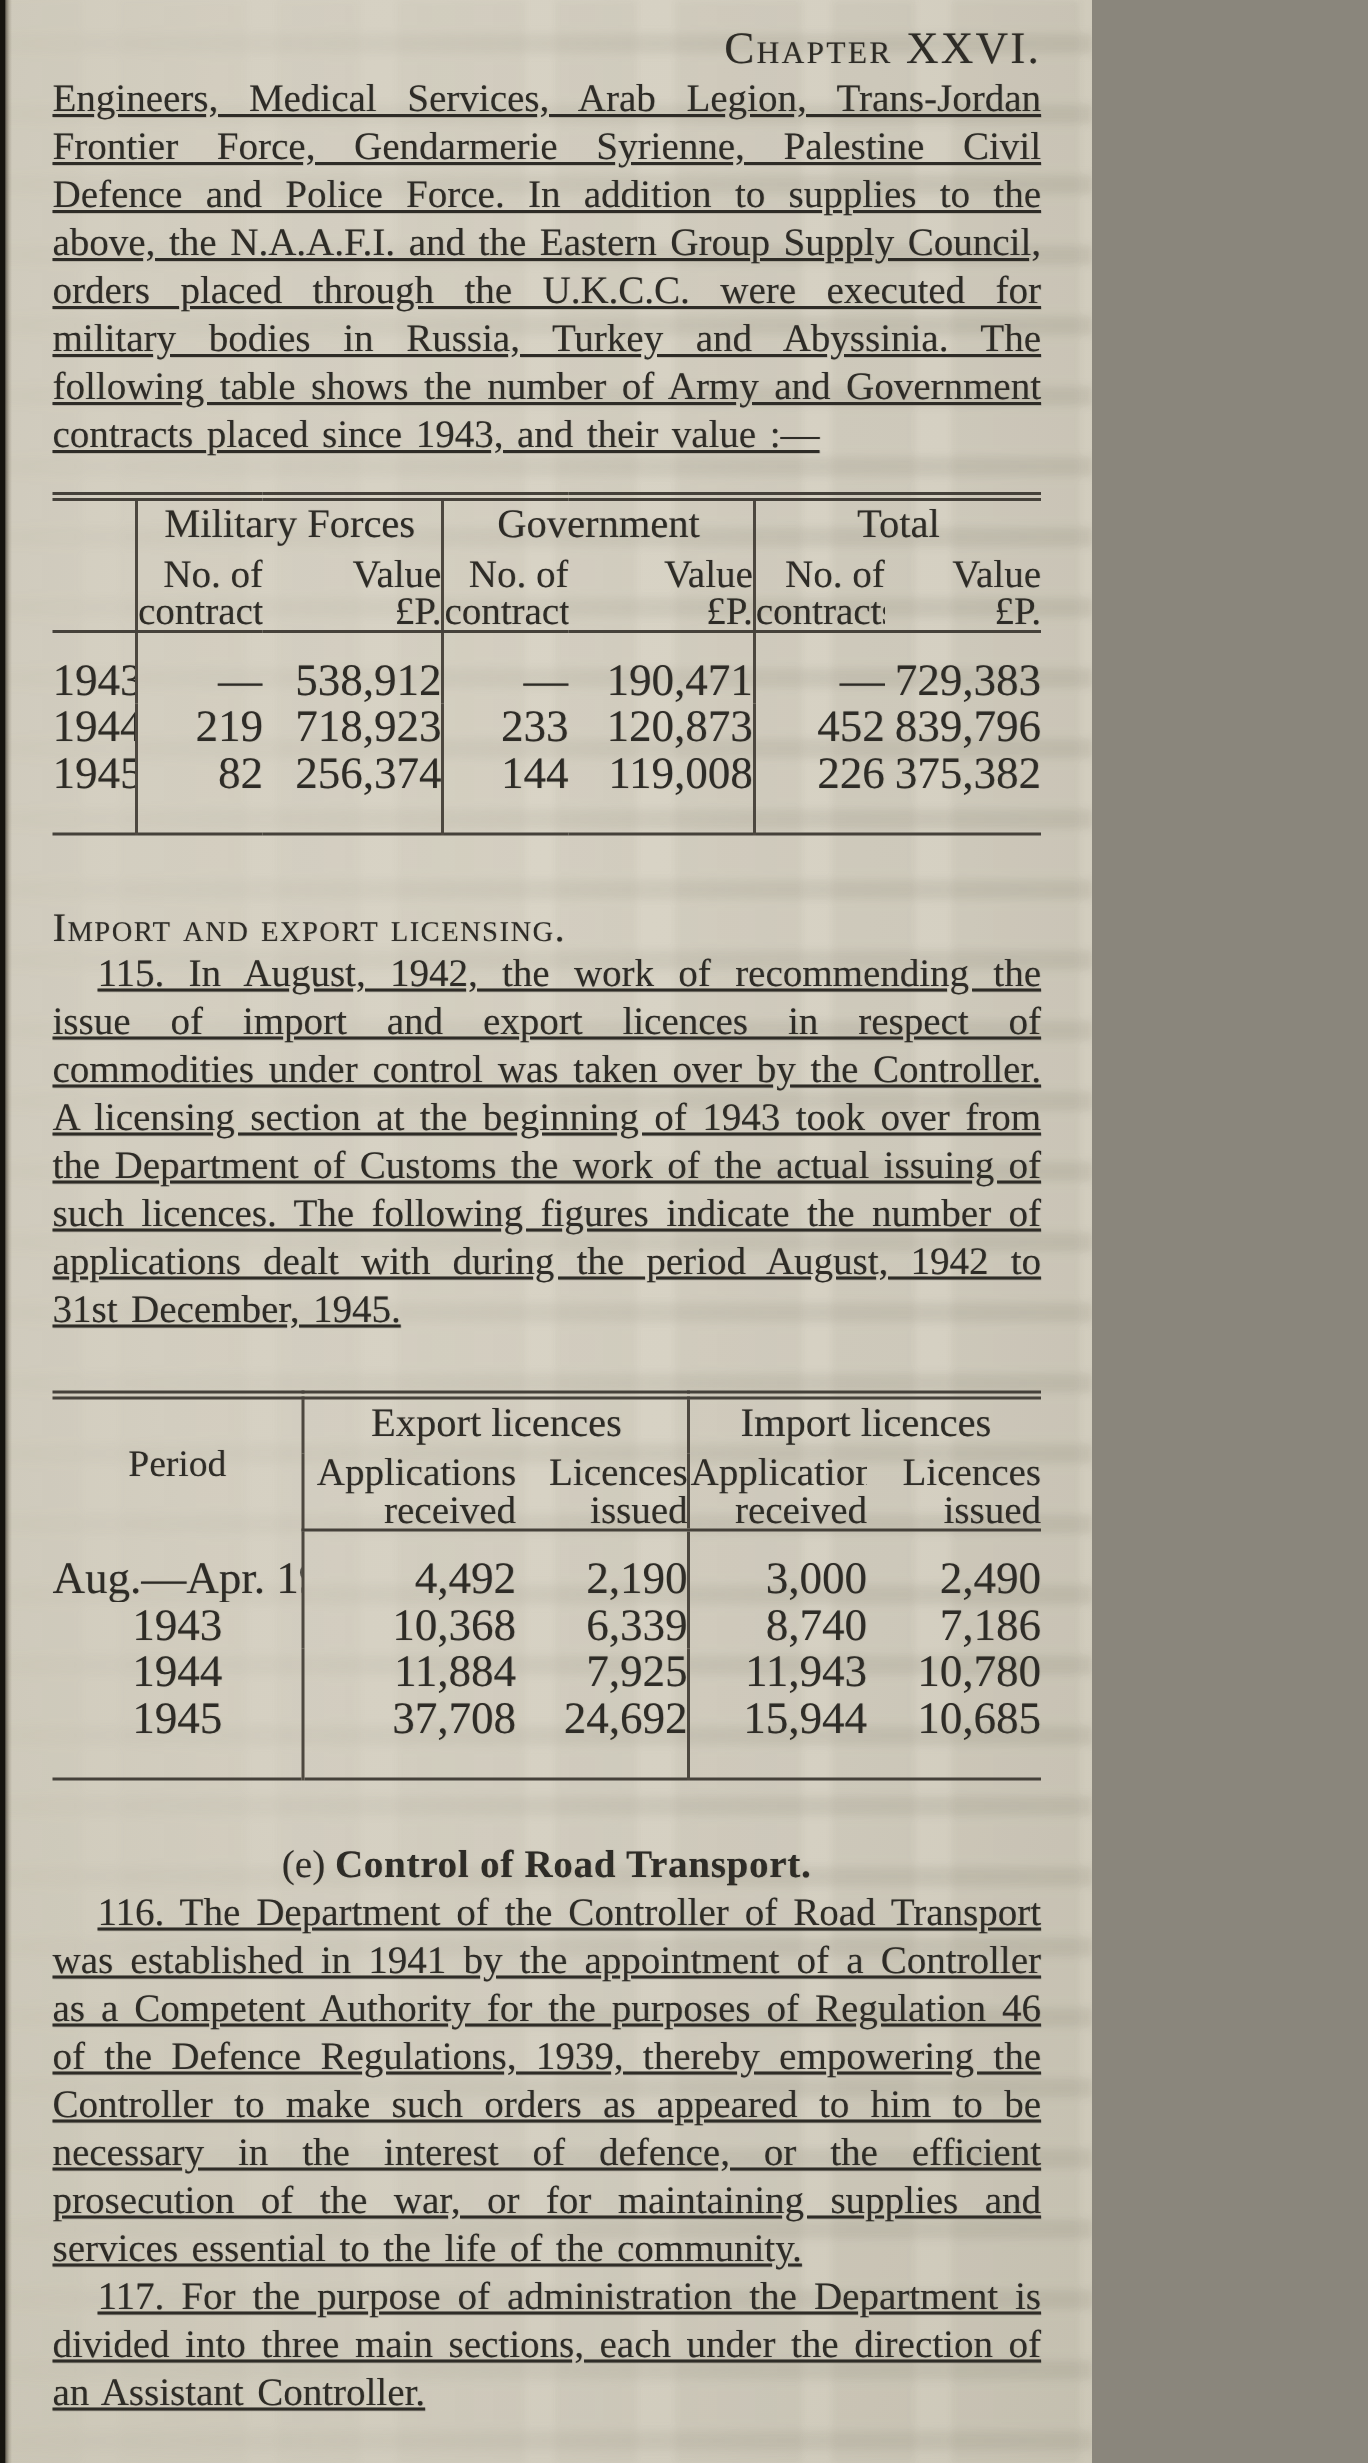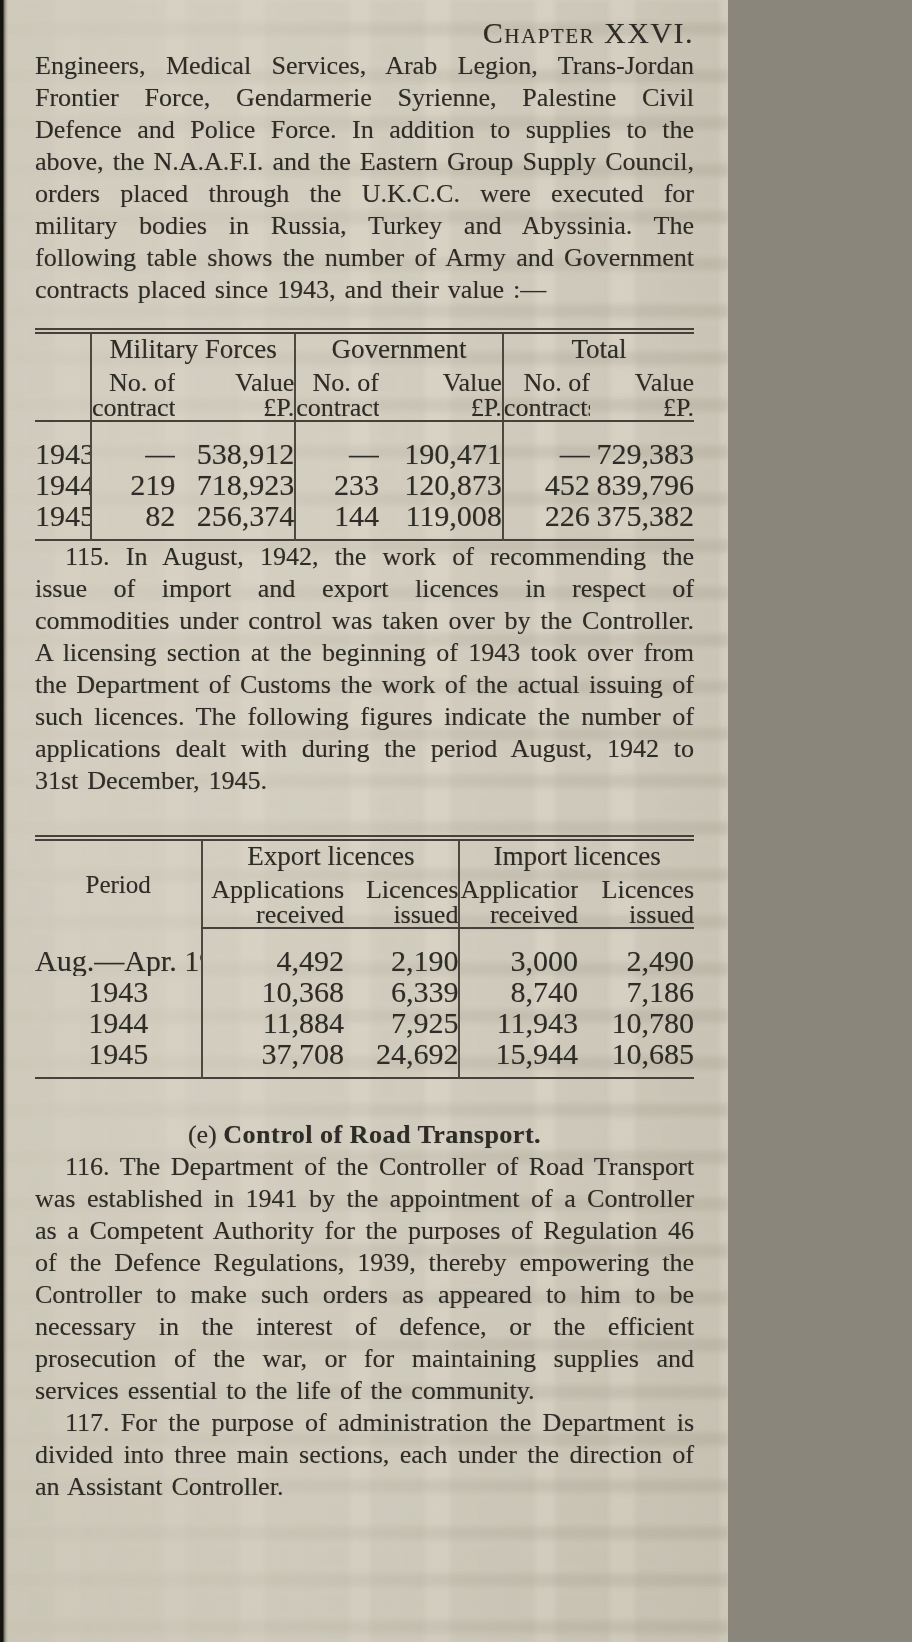--- a/index.html
+++ b/index.html
@@ -50,20 +50,21 @@
     font-size: 30px;
     line-height: 34px;
     letter-spacing: 1.5px;
   }
   p.body-par {
     margin: 0;
     font-size: 26px;
     line-height: 32px;
     text-align: justify;
     word-spacing: 2.5px;
+    text-decoration: underline;
   }
   .intro { margin-top: 24px; }
   .indent { text-indent: 30px; }
   .sec-heading {
     margin-top: 46px;
     font-variant: small-caps;
     font-size: 27px;
     line-height: 30px;
     letter-spacing: 1px;
   }
@@ -112,21 +113,21 @@
     text-align: right;
     font-size: 26px;
     line-height: 25px;
     vertical-align: top;
     padding-bottom: 12px;
   }
   .sub span { display: block; }
   .hdr-rule td, .hdr-rule th { border-bottom: 2px solid #45413a; }
   tr.data td { font-size: 30px; line-height: 31px; }
   tr.data.first td { padding-top: 16px; }
-  tr.data.last td { padding-bottom: 8px; }
+  tr.data.last td { padding-bottom: 24px; }
   td.year { text-align: center; }
   td.num { text-align: right; }
   td.pad-s { padding-right: 10px; }
   td.pad-m { padding-right: 26px; }
   td.period { text-align: center; }
   th.period-hd { text-align: center; font-size: 25px; vertical-align: middle; }
 </style>
 </head>
 <body>
 
@@ -207,20 +208,21 @@
           <td class="num pad-s vline">82</td>
           <td class="num pad-m">256,374</td>
           <td class="num pad-s vline">144</td>
           <td class="num pad-m">119,008</td>
           <td class="num pad-s vline">226</td>
           <td class="num pad-s">375,382</td>
         </tr>
       </tbody>
     </table>
 
+    <div class="sec-heading">Import and export licensing.</div>
 
     <p class="body-par indent p115">115. In August, 1942, the work of recommending the issue of import and export licences in respect of commodities under control was taken over by the Controller.  A licensing section at the beginning of 1943 took over from the Department of Customs the work of the actual issuing of such licences.  The following figures indicate the number of applications dealt with during the period August, 1942 to 31st December, 1945.</p>
 
     <table class="ruled t2">
       <colgroup>
         <col style="width:25.4%">
         <col style="width:21.5%">
           <col style="width:17.5%">
         <col style="width:18.0%">
           <col style="width:17.6%">

